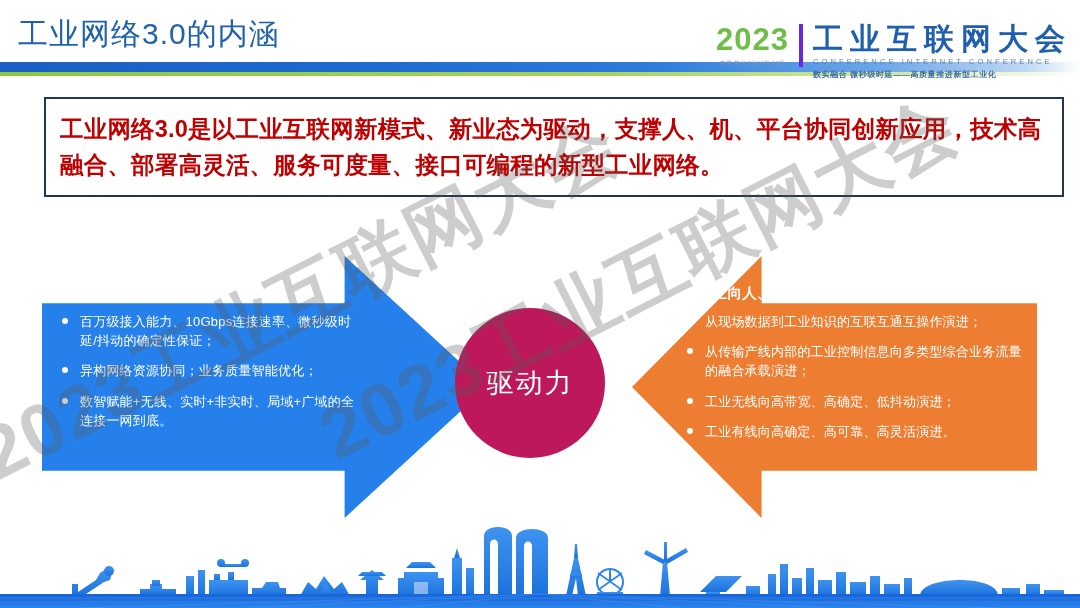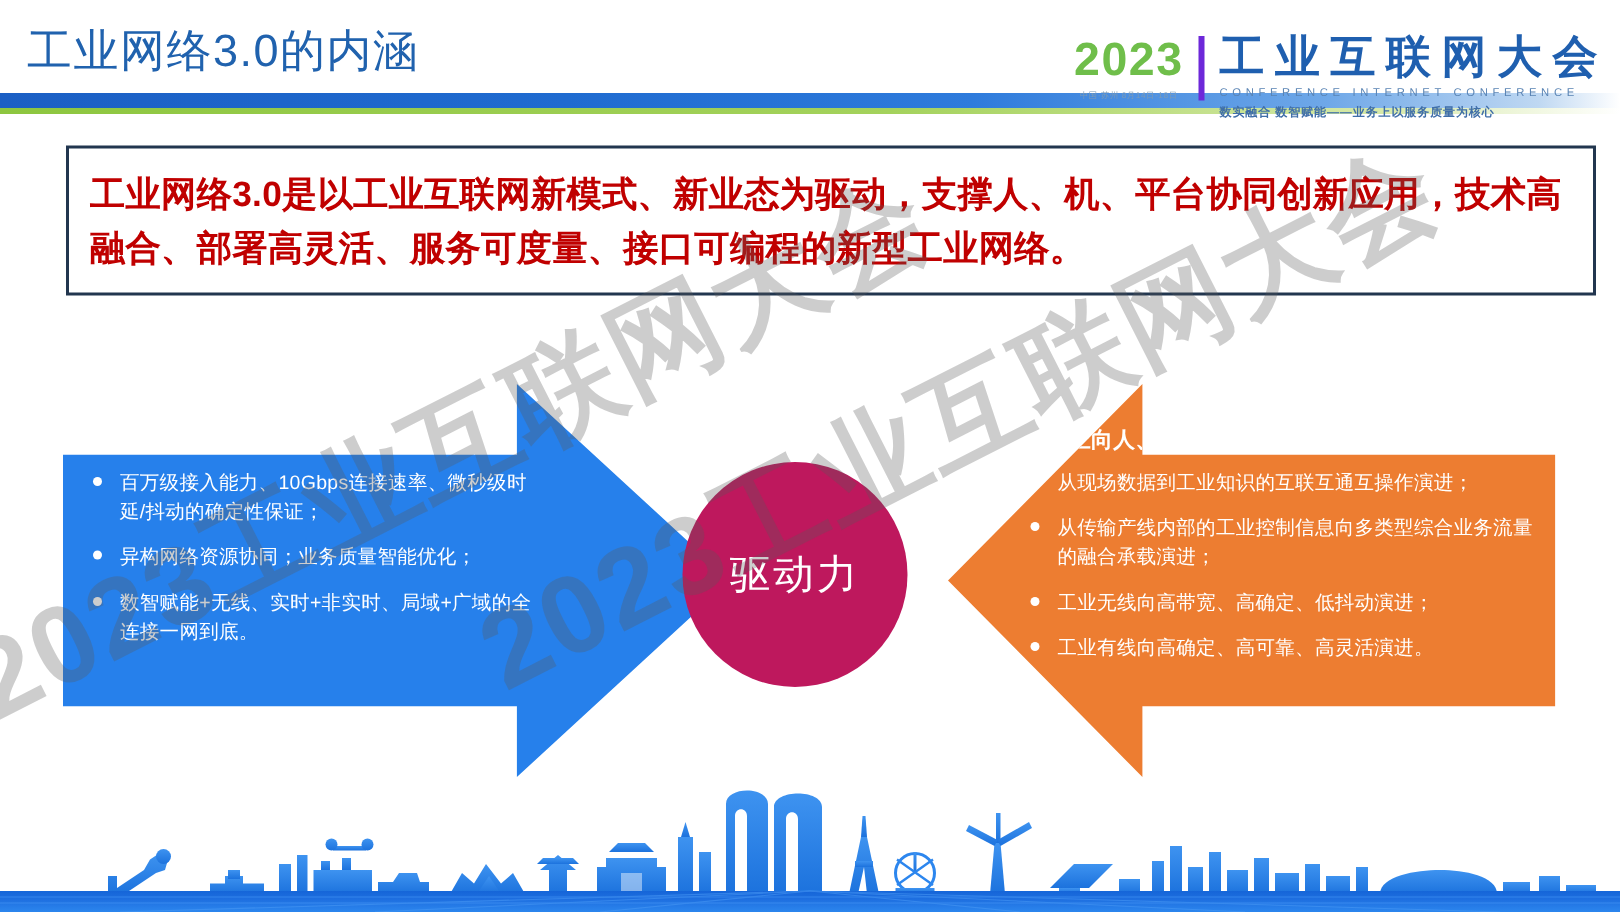--- a/index.html
+++ b/index.html
@@ -249,21 +249,21 @@
   <div id="header-rule-green"></div>
 
   <div id="conf-logo">
     <div id="logo-year-block">
       <div id="logo-year">2023</div>
       <div id="logo-year-sub">中国·苏州  8月14日-18日</div>
     </div>
     <div id="logo-text-block">
       <div id="logo-cn">工业互联网大会</div>
       <div id="logo-en">CONFERENCE INTERNET CONFERENCE</div>
-      <div id="logo-slogan">数实融合  数智赋能——业务上以服务质量为核心</div>
+      <div id="logo-slogan">数实融合  微秒级时延——高质量推进新型工业化</div>
     </div>
   </div>
 
   <div id="statement-box">
     <div id="statement-text">工业网络3.0是以工业互联网新模式、新业态为驱动，支撑人、机、平台协同创新应用，技术高融合、部署高灵活、服务可度量、接口可编程的新型工业网络。</div>
   </div>
 
   <div id="watermark">2023工业互联网大会</div>
   <div id="watermark" class="wm2">2023工业互联网大会</div>
 

